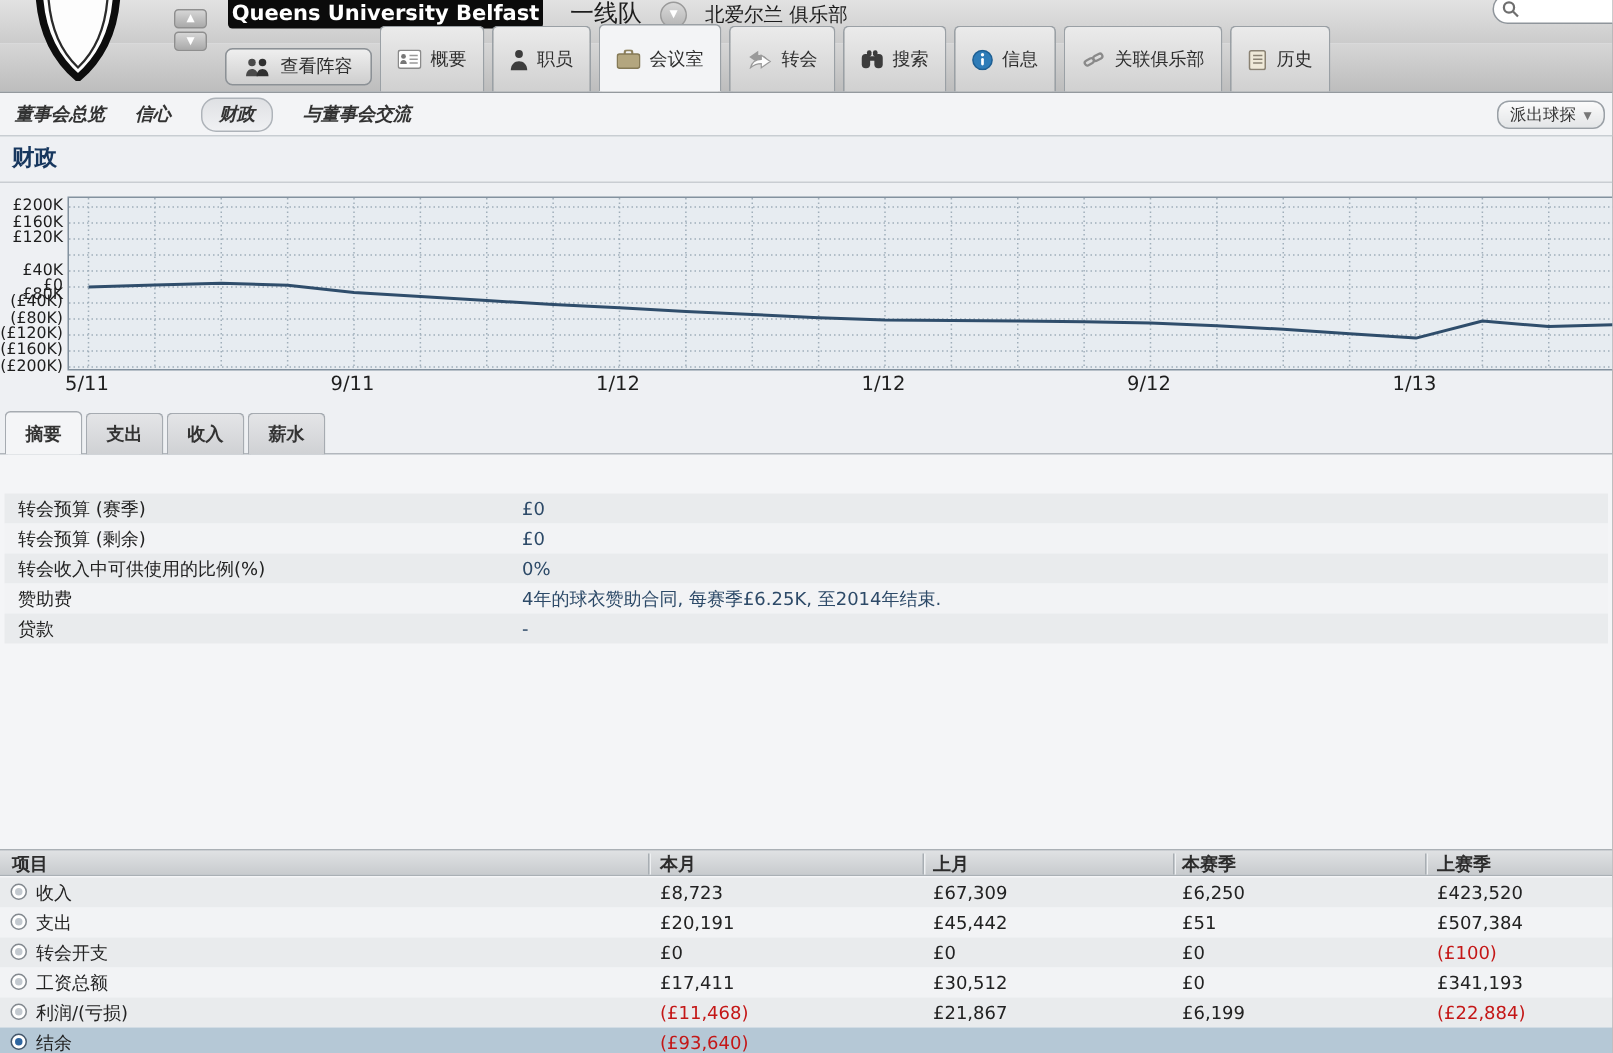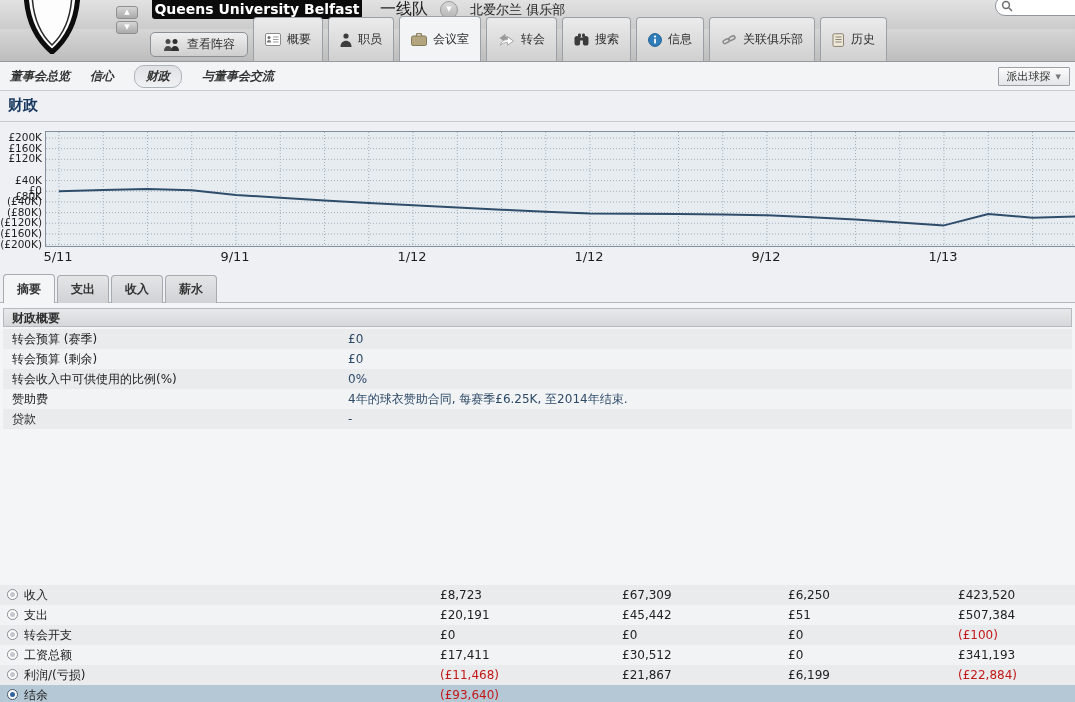--- a/index.html
+++ b/index.html
@@ -37,21 +37,21 @@
              background:linear-gradient(#efefef,#cecece);display:flex;align-items:center;gap:6px;
              padding:0 12px;font-size:12px;color:#2e2e2e;cursor:pointer;white-space:nowrap;}
   .ticon{display:inline-flex;align-items:center;}
   
   .subnav{position:absolute;left:0;top:62px;width:100%;height:29px;background:#f3f4f6;
           border-bottom:1px solid #c8cdd2;box-sizing:border-box;}
   .subnav-inner{position:absolute;left:10px;top:0;height:29px;display:flex;align-items:center;gap:20px;}
   .subnav-item{font-size:12px;font-weight:bold;color:#333;cursor:pointer;white-space:nowrap;font-style:italic;}
   .subnav-item.active{border:1px solid #aeb3b9;border-radius:10px;padding:2px 11px;
                       background:linear-gradient(#dfe1e4,#f0f1f3);}
-  .scout-btn{position:absolute;right:5px;top:5px;height:19px;border:1px solid #9aa0a6;border-radius:1px;
+  .scout-btn{position:absolute;right:5px;top:5px;height:19px;border:1px solid #9aa0a6;border-radius:8px;
              background:linear-gradient(#fbfbfb,#e3e5e7);font-size:11px;color:#333;
              display:flex;align-items:center;gap:5px;padding:4px 8px;cursor:pointer;
              font-family:inherit;}
   .scout-btn .arr{font-size:7px;color:#777;}
   
   .page-title{position:absolute;left:8px;top:96px;font-size:15px;font-weight:bold;color:#17375e;}
   .title-rule{position:absolute;left:0;top:121px;width:100%;border-top:1px solid #c9cdd2;}
   
   #chart{position:absolute;left:0;top:128px;width:1075px;height:140px;}
   .ylab{position:absolute;left:0;width:42px;text-align:right;font-size:10.5px;color:#1d1d1d;
@@ -310,21 +310,20 @@
 
   <div class="lower"></div>
   <div class="tabs-rule"></div>
   <div class="sumtabs" id="summary-tabs">
       <div class="sumtab active">摘要</div>
       <div class="sumtab">支出</div>
       <div class="sumtab">收入</div>
       <div class="sumtab">薪水</div>
     </div>
 
-  <div class="sec-header">财政概要</div>
   <div id="overview-rows">
       <div class="ov-row stripe-a" style="top: 329px;">
         <span class="lbl">转会预算 (赛季)</span>
         <span class="val">£0</span>
       </div>
       <div class="ov-row stripe-b" style="top: 349px;">
         <span class="lbl">转会预算 (剩余)</span>
         <span class="val">£0</span>
       </div>
       <div class="ov-row stripe-a" style="top: 369px;">
@@ -334,20 +333,31 @@
       <div class="ov-row stripe-b" style="top: 389px;">
         <span class="lbl">赞助费</span>
         <span class="val">4年的球衣赞助合同, 每赛季£6.25K, 至2014年结束.</span>
       </div>
       <div class="ov-row stripe-a" style="top: 409px;">
         <span class="lbl">贷款</span>
         <span class="val">-</span>
       </div>
     </div>
 
+  <div class="tbl-header" id="tbl-header">
+      <span class="col" style="left:8px">项目</span>
+      <span class="col" style="left:440px">本月</span>
+      <span class="col" style="left:622px">上月</span>
+      <span class="col" style="left:788px">本赛季</span>
+      <span class="col" style="left:958px">上赛季</span>
+      <span class="sep" style="left:432px"></span>
+      <span class="sep" style="left:615px"></span>
+      <span class="sep" style="left:782px"></span>
+      <span class="sep" style="left:950px"></span>
+    </div>
   <div id="tbl-rows">
       <div class="tbl-row stripe-a" style="top: 585px;">
         <span class="radio">
           <span class="dot"></span>
         </span>
         <span class="lbl">收入</span>
         <span class="cell" style="left:440px">£8,723</span>
         <span class="cell" style="left:622px">£67,309</span>
         <span class="cell" style="left:788px">£6,250</span>
         <span class="cell" style="left:958px">£423,520</span>

